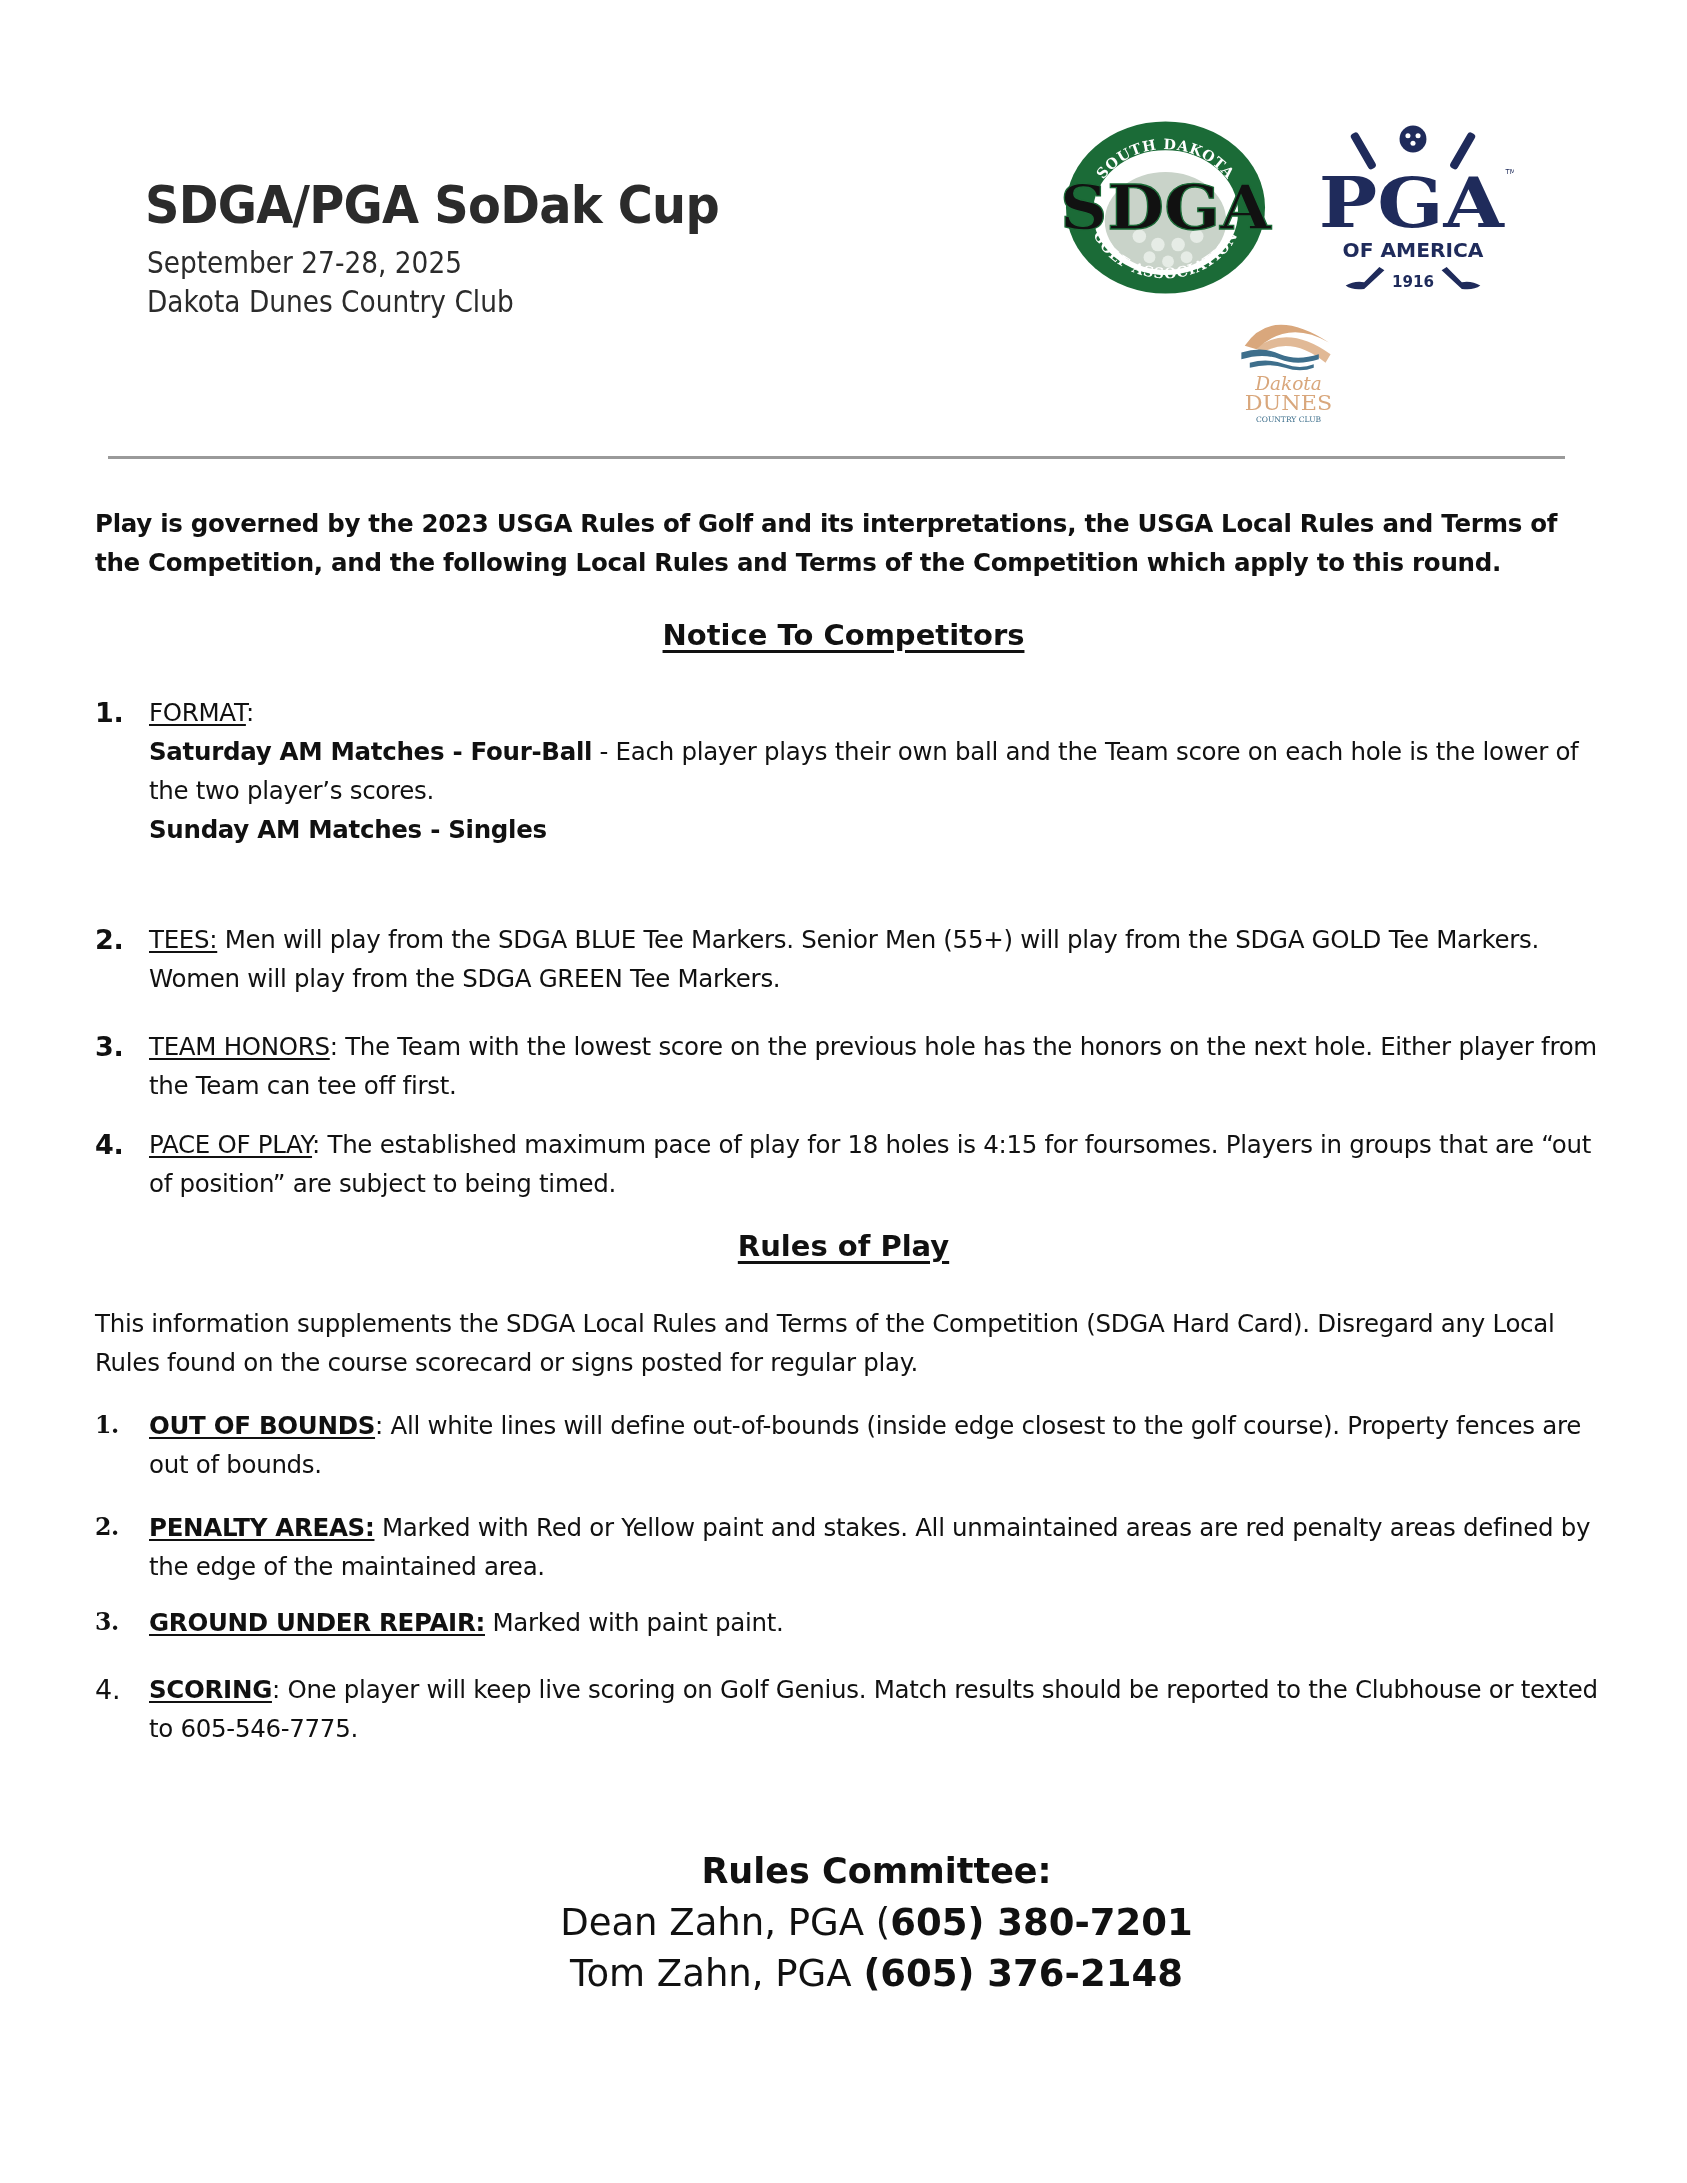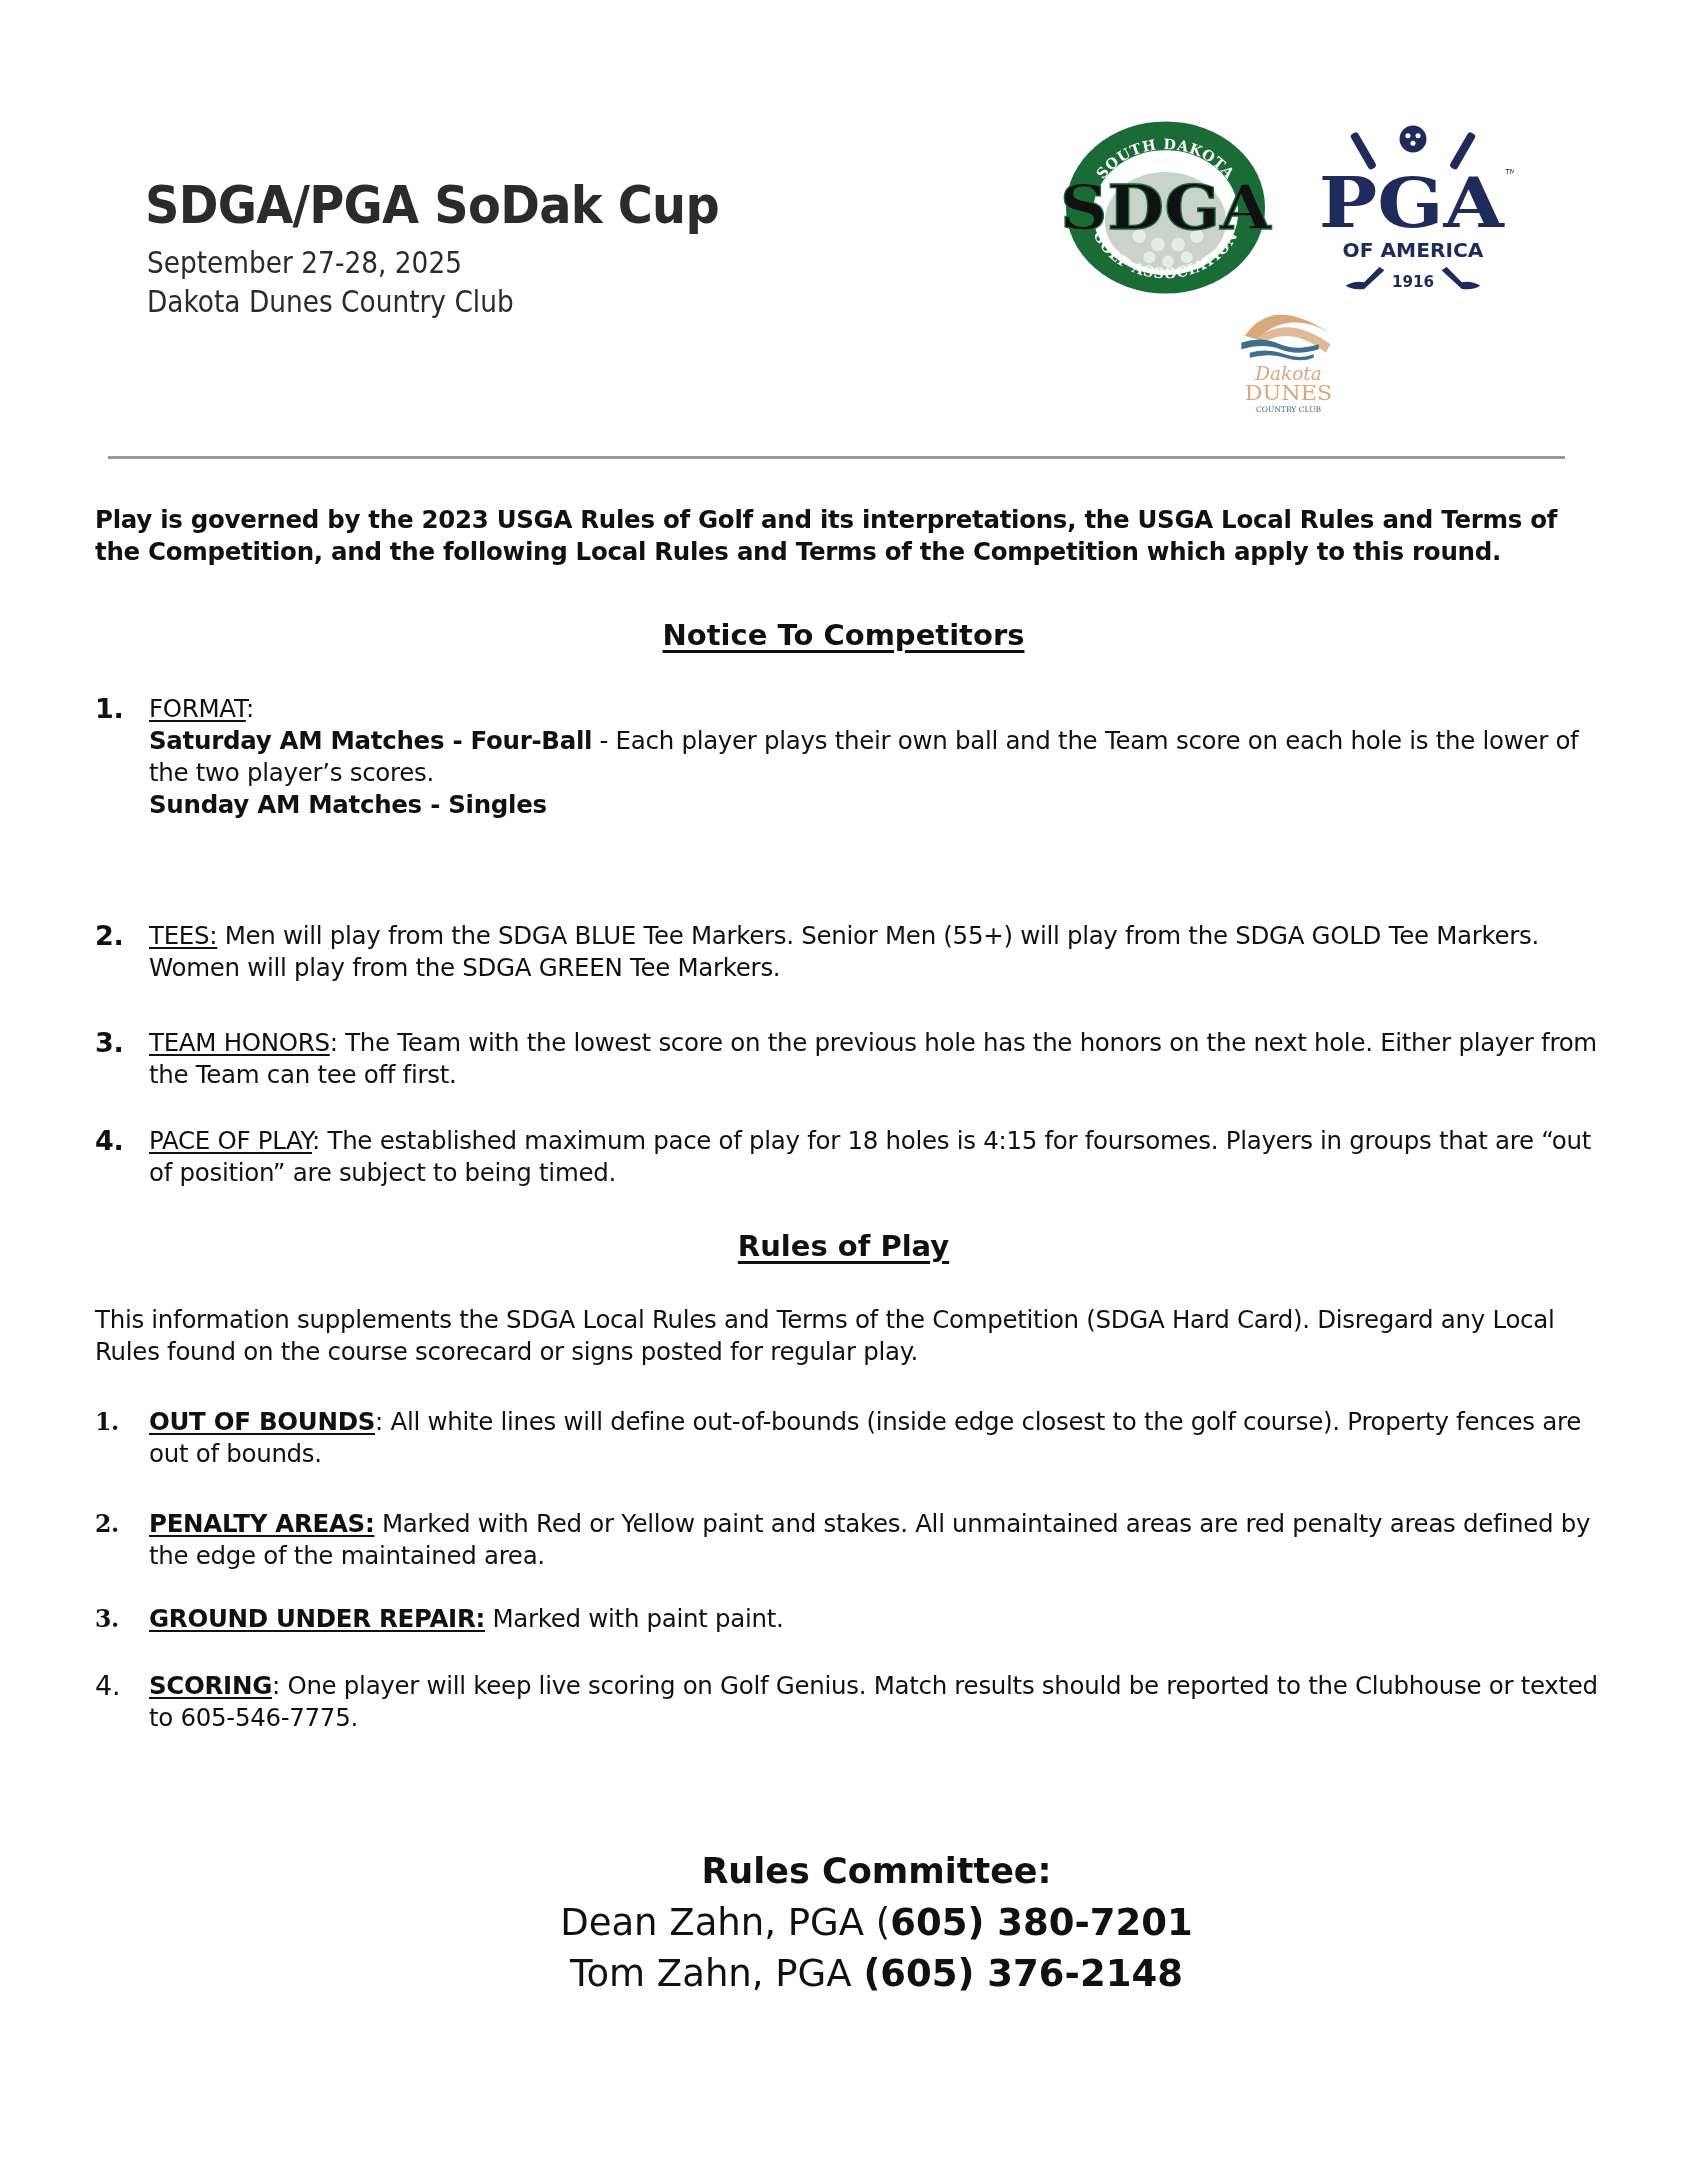--- a/index.html
+++ b/index.html
@@ -10,24 +10,24 @@
   .title { left: 145px; top: 175px; font-family: "DejaVu Sans", sans-serif; font-weight: bold;
            font-size: 52px; letter-spacing: -0.8px; color: #2b2b2b; transform: scaleX(0.92); transform-origin: left; white-space: nowrap; }
   .subline { left: 147px; font-size: 30px; color: #2b2b2b; transform: scaleX(0.88); transform-origin: left; white-space: nowrap; }
   .date { top: 245px; }
   .club { top: 284px; }
   .divider { left: 108px; top: 456px; width: 1457px; height: 2.5px; background: #9a9a9a; }
 
   
   .logo-sdga { left: 1055px; top: 118px; width: 221px; height: 179px; }
   .logo-pga { left: 1312px; top: 122px; width: 202px; height: 173px; }
-  .logo-dunes { left: 1238px; top: 302px; width: 101px; height: 114px; text-align: right; }
+  .logo-dunes { left: 1238px; top: 312px; width: 101px; height: 114px; text-align: right; }
 
   
-  .body-text { font-size: 24.5px; line-height: 32px; letter-spacing: -0.3px; }
+  .body-text { font-size: 24.5px; line-height: 39px; letter-spacing: -0.3px; }
   .intro { left: 95px; top: 504px; width: 1502px; font-weight: bold; }
   .section-heading { left: 0; width: 1687px; text-align: center; font-weight: bold; font-size: 29px;
                      text-decoration: underline; text-decoration-thickness: 2.5px; text-underline-offset: 5px; }
   .h-notice { top: 618px; }
   .h-rules { top: 1229px; }
 
   .item { left: 95px; width: 1510px; }
   .item .num { position: absolute; left: 0; top: 0; font-weight: bold; font-size: 27px; }
   .item .num.serif { font-family: "DejaVu Serif", serif; font-size: 23.6px; }
   .item .content { margin-left: 54px; }

